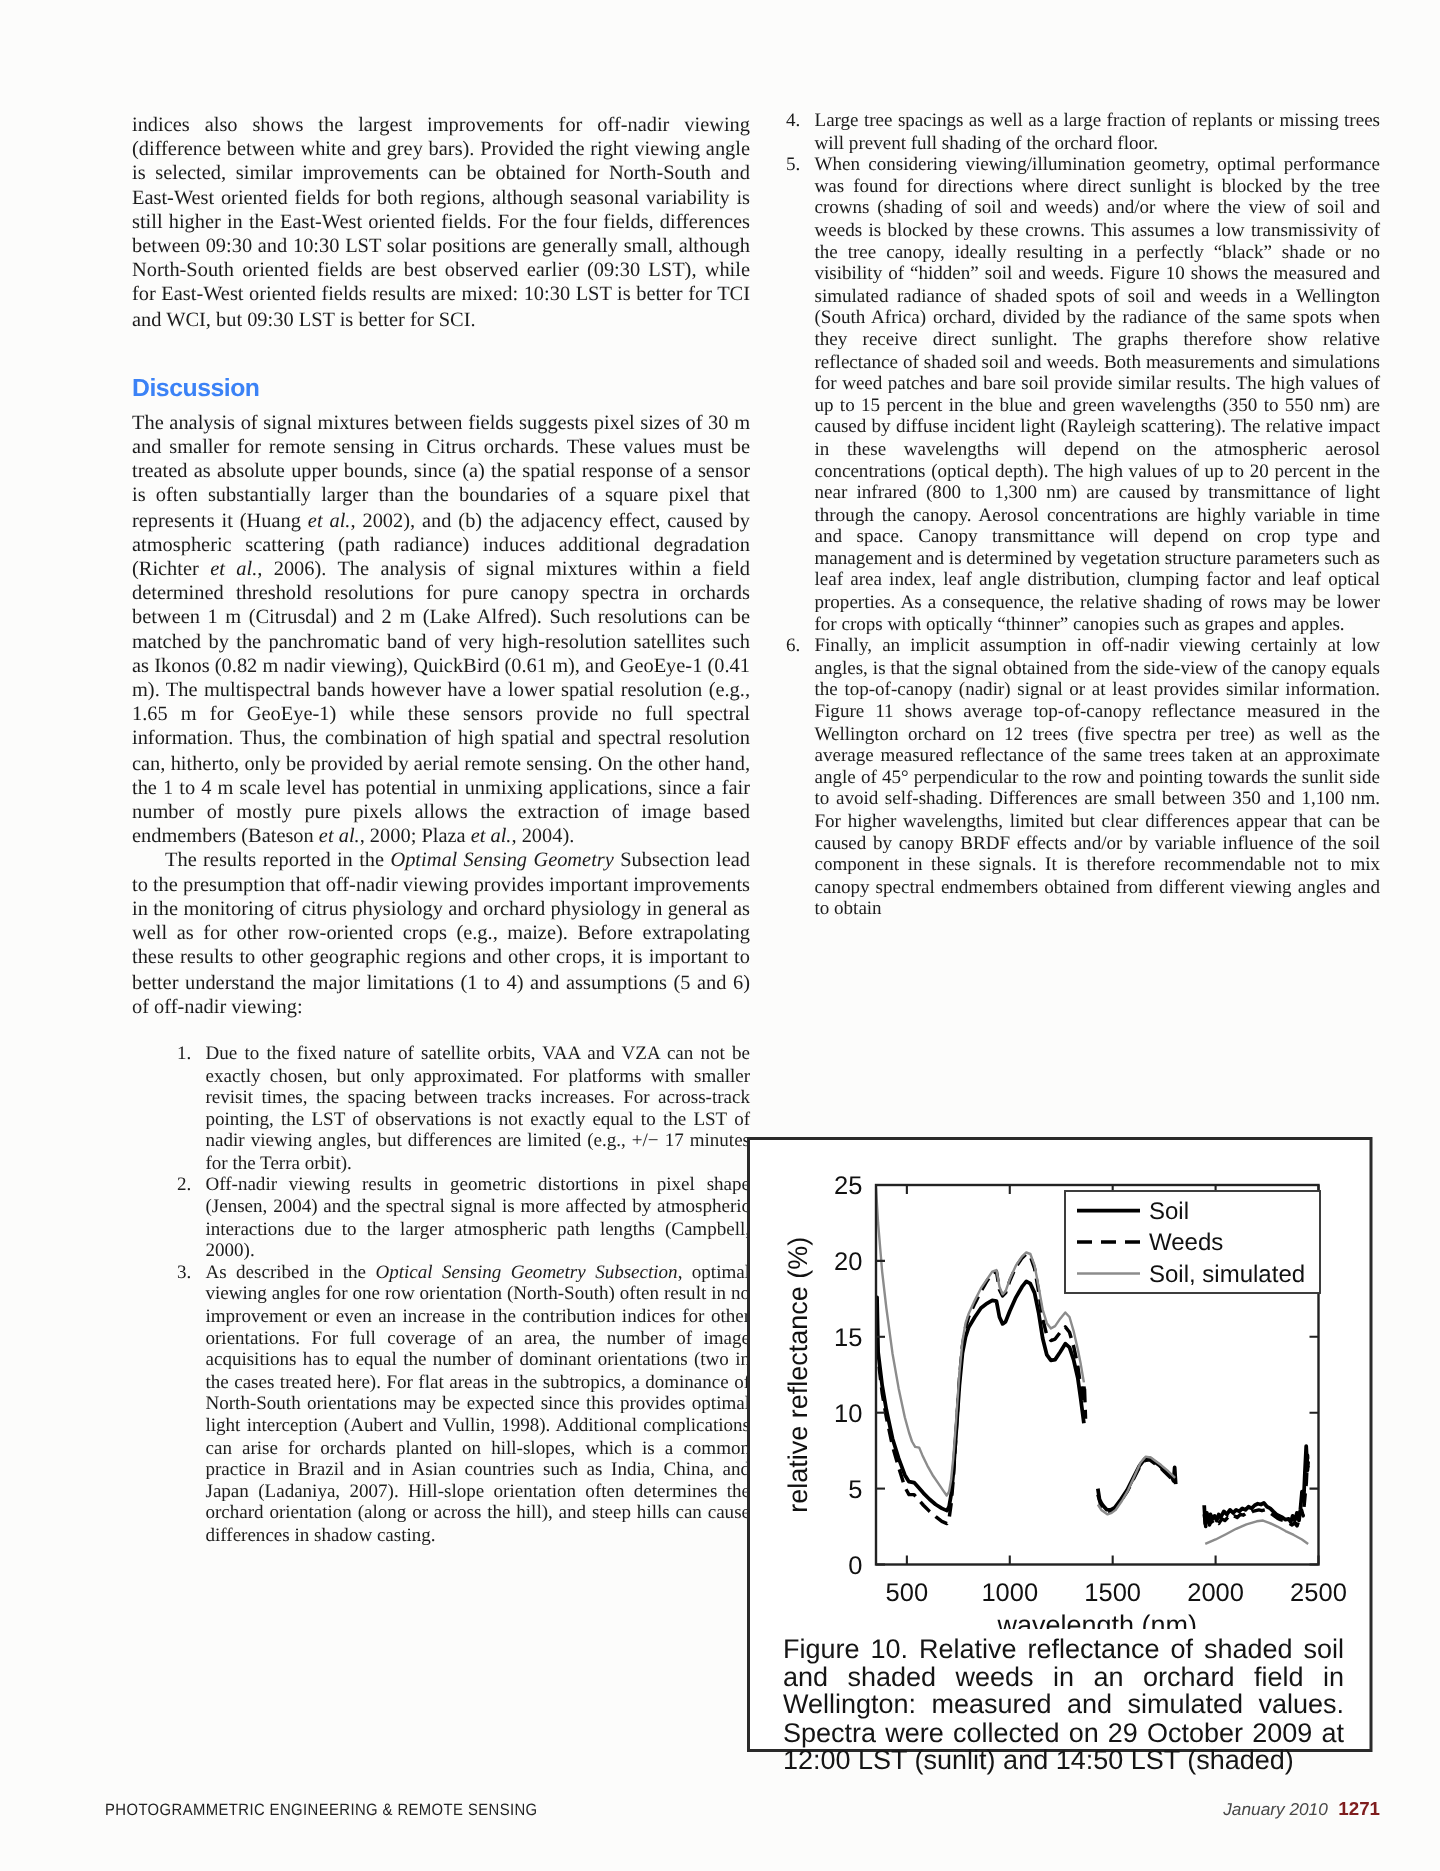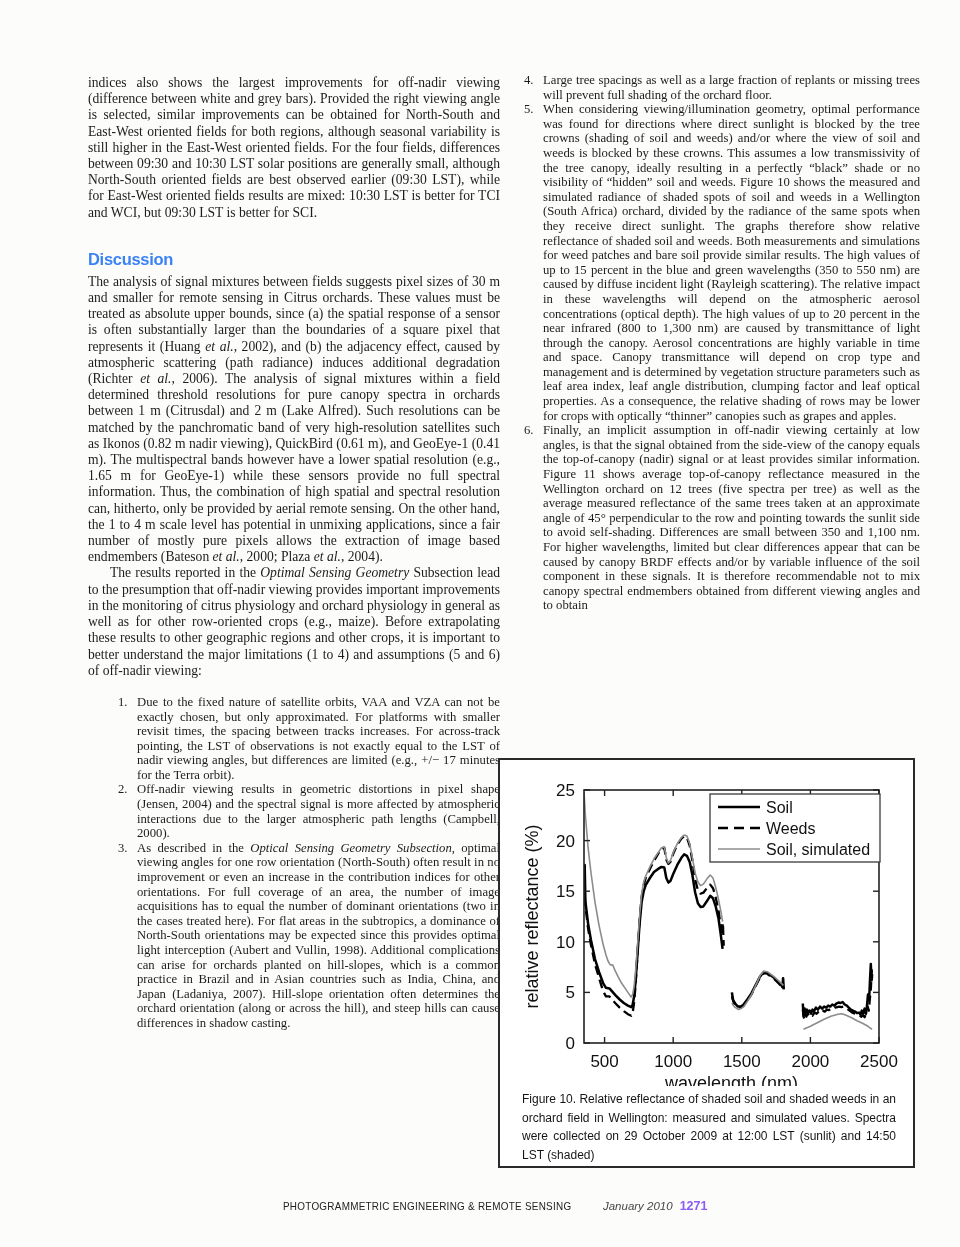--- a/index.html
+++ b/index.html
@@ -23,33 +23,33 @@
   .li .num{flex:0 0 19px;}
   .li .txt{flex:1;text-align:justify;}
   i{}
   .fig{
     position:absolute;left:498px;top:758px;width:417px;height:410px;
     border:2px solid #2a2a2a;background:#fff;box-sizing:border-box;margin:0;
   }
   .fig svg{display:block;}
   .caption{
     position:absolute;left:22px;top:330px;width:374px;
-    font-family:"Liberation Sans",sans-serif;font-size:12px;line-height:18.6px;
+    font-family:"Liberation Sans",sans-serif;font-size:18px;line-height:18.6px;
     color:#151515;text-align:justify;
   }
   .footer{
     position:absolute;left:70px;top:1199px;width:850px;
-    display:flex;justify-content:center;align-items:baseline;
+    display:flex;justify-content:space-between;align-items:baseline;
   }
   .footer-left{
     font-family:"Liberation Sans",sans-serif;font-size:11px;letter-spacing:0.3px;
     transform:scaleX(0.9);transform-origin:left center;color:#222;white-space:nowrap;
   }
   .footer-right{font-family:"Liberation Sans",sans-serif;font-style:italic;font-size:11.5px;color:#474747;white-space:nowrap;}
-  .footer-page{font-style:normal;font-weight:bold;font-size:12.5px;color:#8b5cf6;margin-left:7px;}
+  .footer-page{font-style:normal;font-weight:bold;font-size:12.5px;color:#7f1d1d;margin-left:7px;}
 </style>
 </head>
 <body>
 
 <div class="col col-left">
   <p class="body">indices also shows the largest improvements for off-nadir viewing (difference between white and grey bars). Provided the right viewing angle is selected, similar improvements can be obtained for North-South and East-West oriented fields for both regions, although seasonal variability is still higher in the East-West oriented fields. For the four fields, differences between 09:30 and 10:30 LST solar positions are generally small, although North-South oriented fields are best observed earlier (09:30 LST), while for East-West oriented fields results are mixed: 10:30 LST is better for TCI and WCI, but 09:30 LST is better for SCI.</p>
   <h2 class="sechead">Discussion</h2>
   <p class="body">The analysis of signal mixtures between fields suggests pixel sizes of 30 m and smaller for remote sensing in Citrus orchards. These values must be treated as absolute upper bounds, since (a) the spatial response of a sensor is often substantially larger than the boundaries of a square pixel that represents it (Huang <i>et al.</i>, 2002), and (b) the adjacency effect, caused by atmospheric scattering (path radiance) induces additional degradation (Richter <i>et al.</i>, 2006). The analysis of signal mixtures within a field determined threshold resolutions for pure canopy spectra in orchards between 1 m (Citrusdal) and 2 m (Lake Alfred). Such resolutions can be matched by the panchromatic band of very high-resolution satellites such as Ikonos (0.82 m nadir viewing), QuickBird (0.61 m), and GeoEye-1 (0.41 m). The multispectral bands however have a lower spatial resolution (e.g., 1.65 m for GeoEye-1) while these sensors provide no full spectral information. Thus, the combination of high spatial and spectral resolution can, hitherto, only be provided by aerial remote sensing. On the other hand, the 1 to 4 m scale level has potential in unmixing applications, since a fair number of mostly pure pixels allows the extraction of image based endmembers (Bateson <i>et al.</i>, 2000; Plaza <i>et al.</i>, 2004).</p>
   <p class="body indent">The results reported in the <i>Optimal Sensing Geometry</i> Subsection lead to the presumption that off-nadir viewing provides important improvements in the monitoring of citrus physiology and orchard physiology in general as well as for other row-oriented crops (e.g., maize). Before extrapolating these results to other geographic regions and other crops, it is important to better understand the major limitations (1 to 4) and assumptions (5 and 6) of off-nadir viewing:</p>
   <div class="list">

